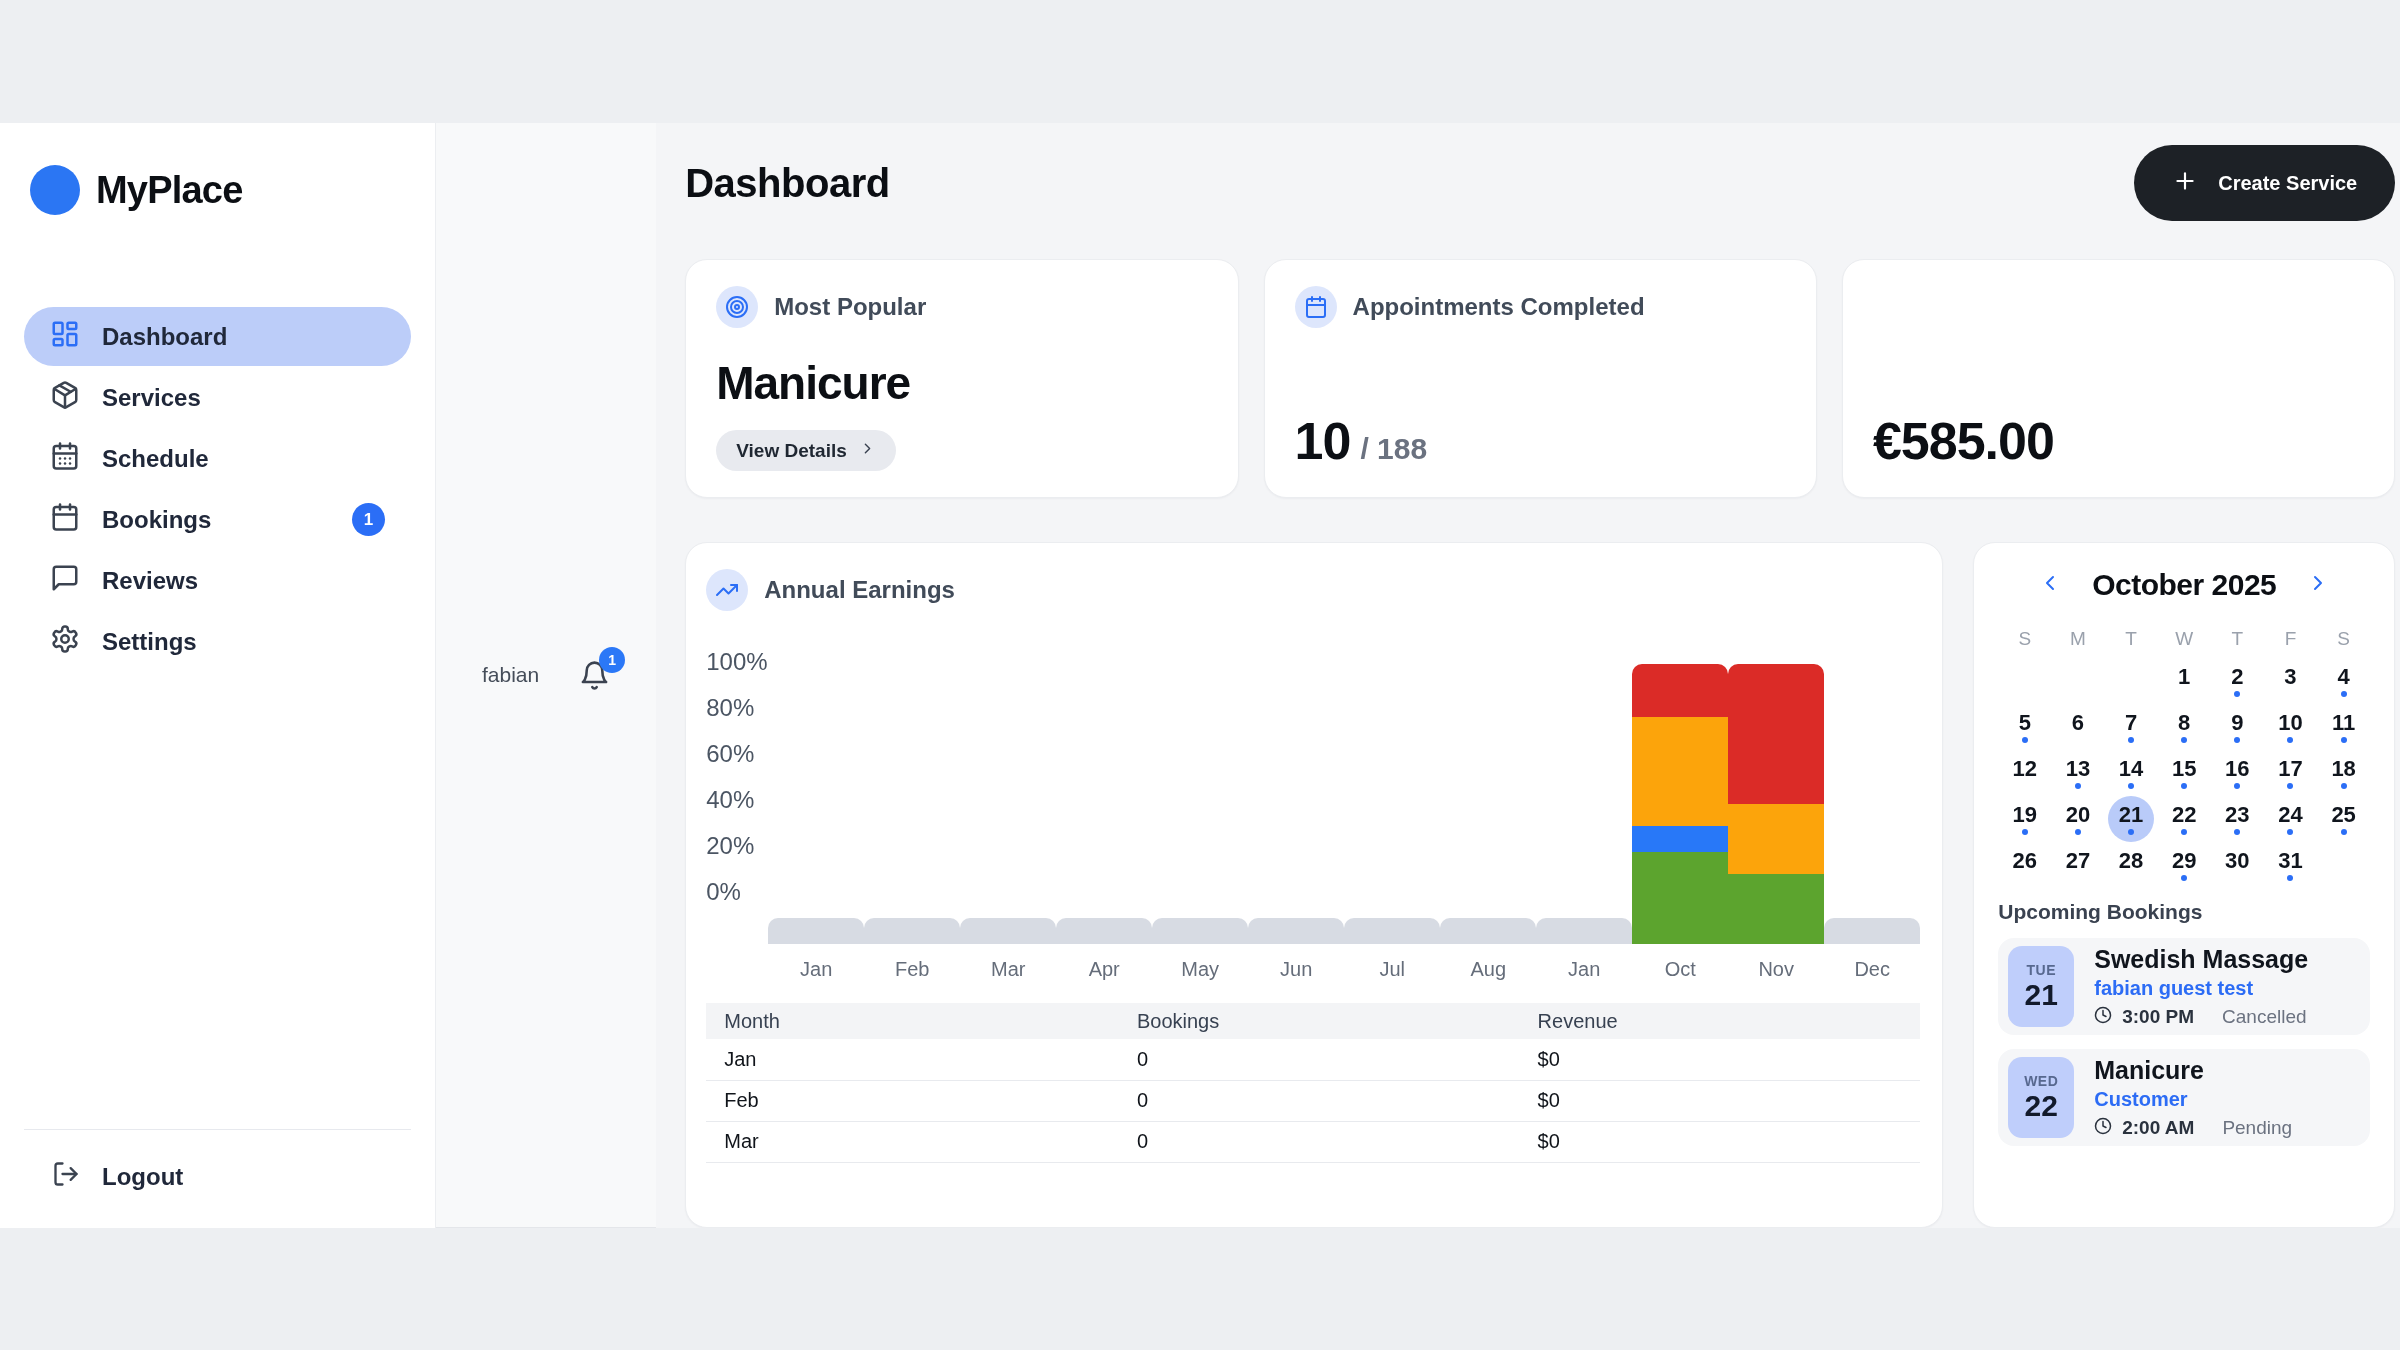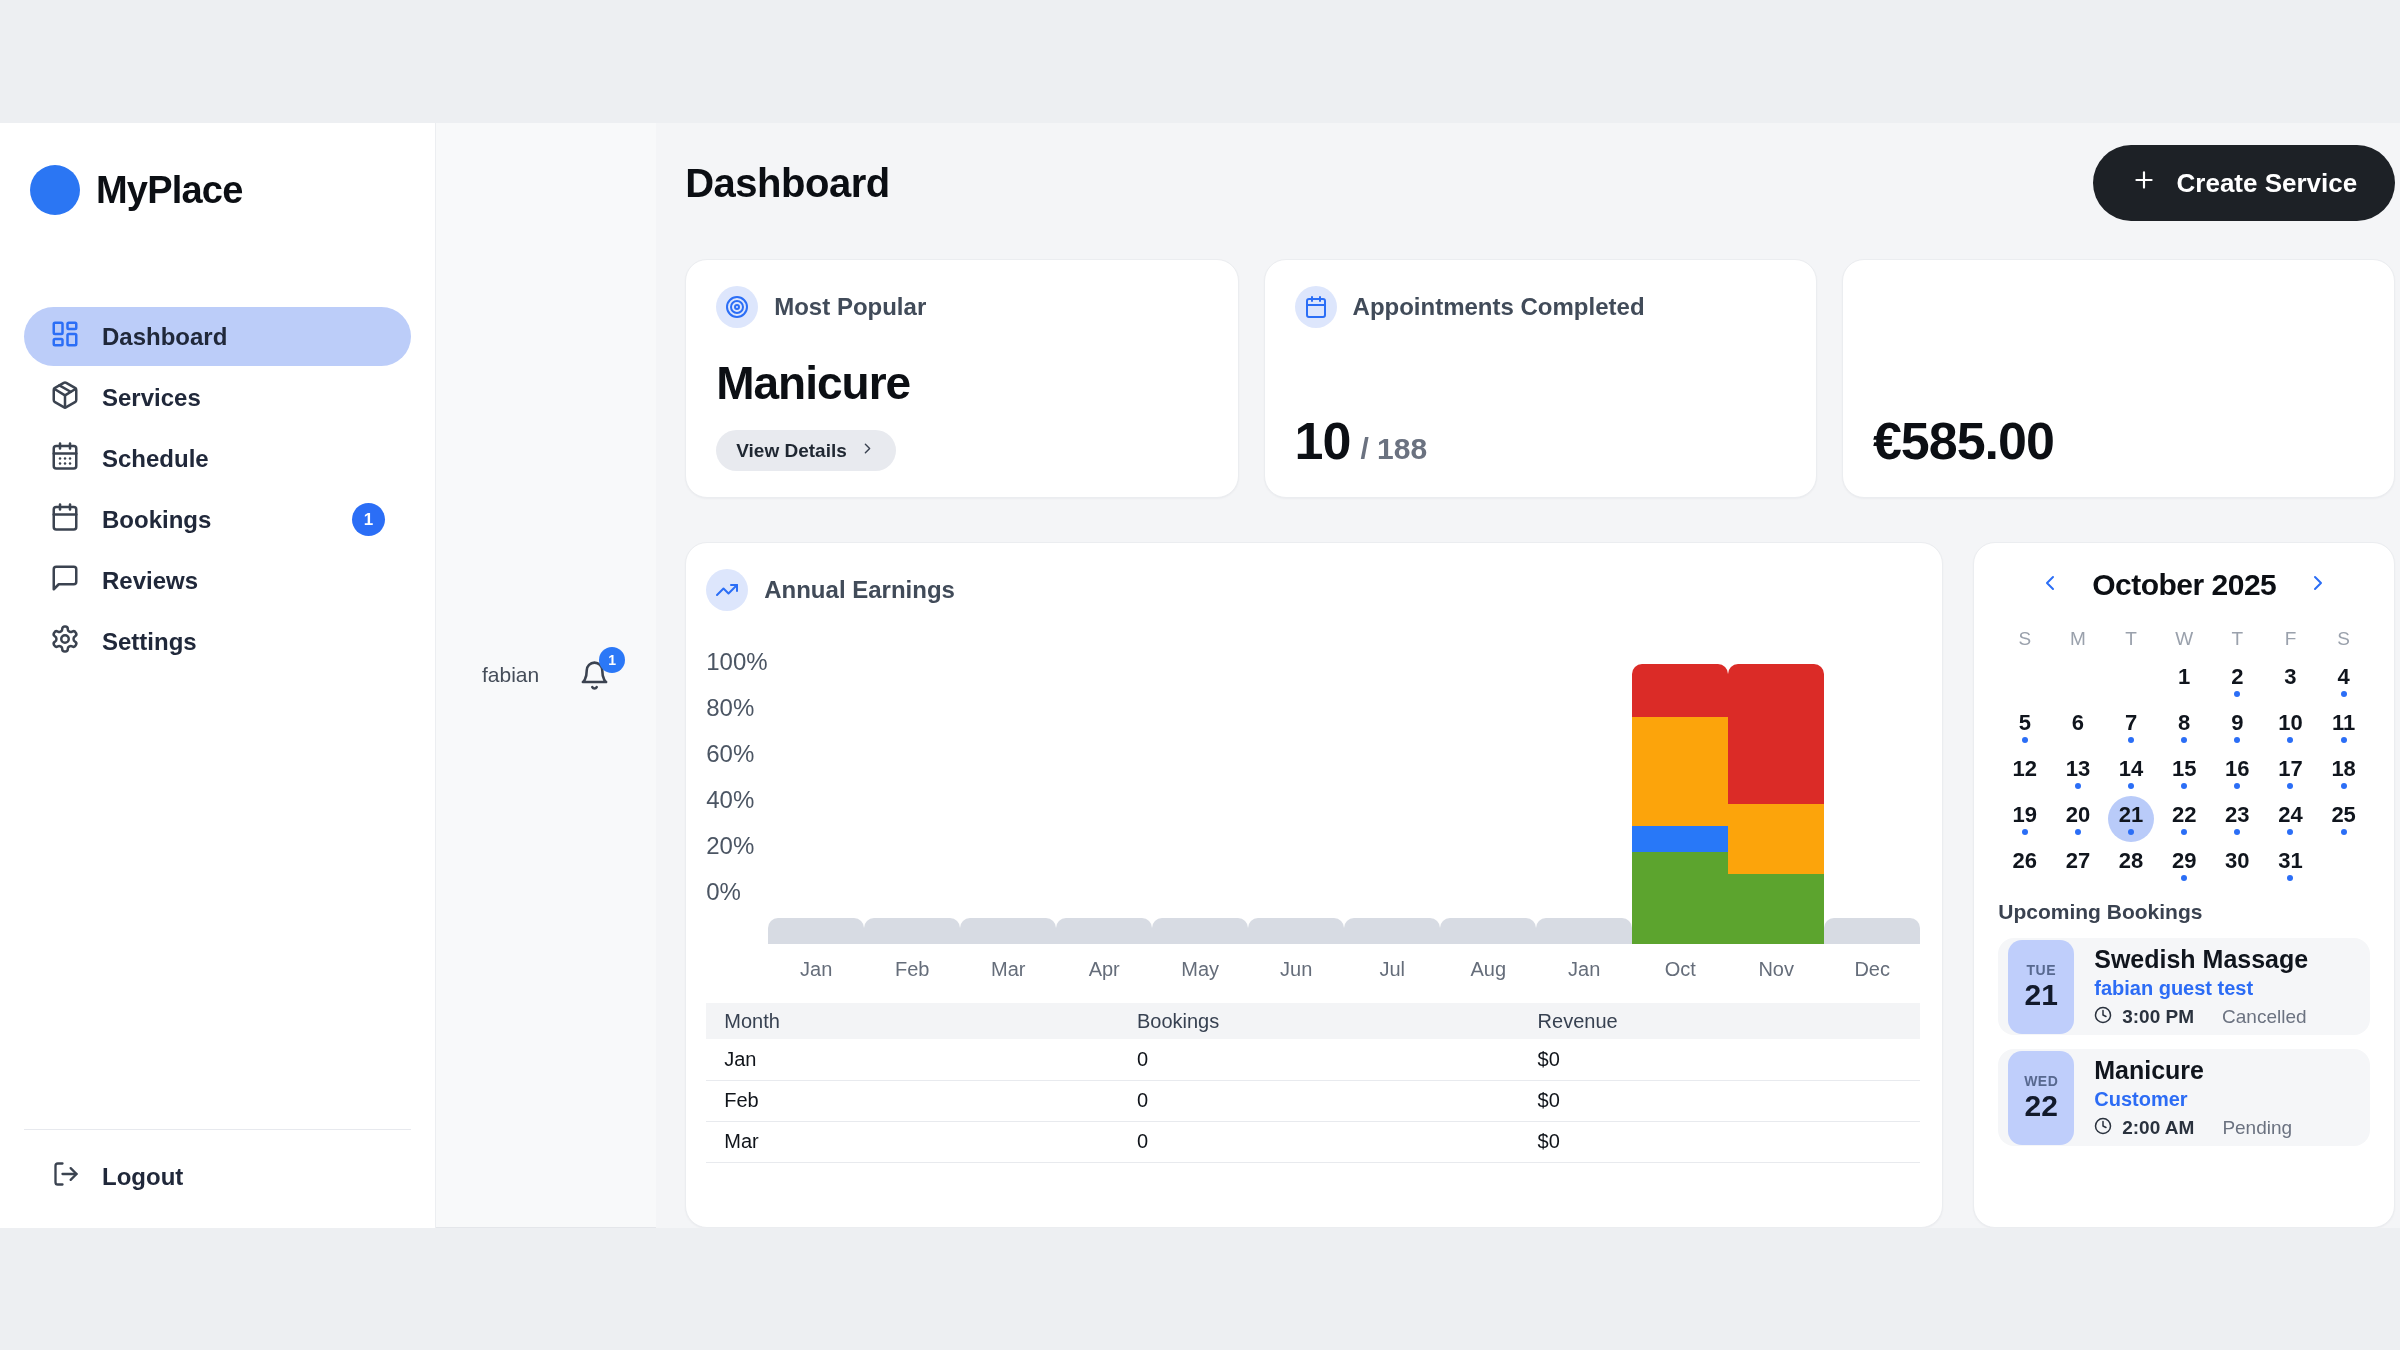--- a/index.html
+++ b/index.html
@@ -36,21 +36,21 @@
   .bell-wrap { position:relative; cursor:pointer; }
   .bell-wrap svg { width:31px; height:31px; stroke:#3b4350; display:block; }
   .bell-badge { position:absolute; top:-13px; right:-15px; min-width:26px; height:26px; border-radius:13px;
                 background:#2b78f7; color:#fff; font-size:14px; font-weight:700;
                 display:flex; align-items:center; justify-content:center; padding:0 7px; }
 
   .content { flex:1; min-height:0; display:flex; flex-direction:column; padding:0 18px 0 29px; }
   .page-header { display:flex; align-items:center; justify-content:space-between; margin-top:20px; height:80px; }
   .page-title { font-size:40px; font-weight:800; letter-spacing:-0.5px; color:#0b0e13; }
   .create-btn { height:76px; border:none; border-radius:38px; background:#1d2126; color:#ffffff;
-                font-family:inherit; font-size:26px; font-weight:700; display:flex; align-items:center;
+                font-family:inherit; font-size:20px; font-weight:700; display:flex; align-items:center;
                 gap:20px; padding:0 38px; cursor:pointer; }
   .create-btn svg { width:26px; height:26px; stroke:#ffffff; }
 
   .card { background:#ffffff; border:1px solid #ebedf0; border-radius:22px; box-shadow:0 1px 2px rgba(16,24,40,.04); }
 
   .stats-row { display:grid; grid-template-columns:1fr 1fr 1fr; gap:25px; margin-top:36px; }
   .stat-card { height:239px; padding:26px 30px; display:flex; flex-direction:column; }
   .card-head { display:flex; align-items:center; gap:16px; }
   .icon-circle { width:42px; height:42px; border-radius:50%; background:#dde6fc; flex:0 0 42px;
                  display:flex; align-items:center; justify-content:center; }
@@ -98,21 +98,21 @@
   .day-cell { height:46px; display:flex; align-items:center; justify-content:center; cursor:pointer; }
   .day-wrap { width:46px; height:46px; display:flex; flex-direction:column; align-items:center; justify-content:center; border-radius:50%; }
   .day-wrap.selected { background:#b9cbf9; }
   .day-num { font-size:22px; font-weight:700; color:#10151d; line-height:24px; }
   .day-dot { width:6px; height:6px; border-radius:50%; background:#2b6ef6; margin-top:2px; }
   .day-dot.hidden { visibility:hidden; }
 
   .upcoming-heading { margin-top:12px; font-size:21px; font-weight:700; color:#3a4250; }
   .booking { background:#f5f6f8; border-radius:16px; padding:8px 10px; display:flex; gap:20px;
              align-items:center; margin-top:14px; height:97px; cursor:pointer; }
-  .date-chip { width:66px; height:94px; flex:0 0 66px; background:#bfcefb; border-radius:14px;
+  .date-chip { width:66px; height:81px; flex:0 0 66px; background:#bfcefb; border-radius:14px;
                display:flex; flex-direction:column; align-items:center; justify-content:center; }
   .chip-weekday { font-size:14px; font-weight:700; color:#57688f; letter-spacing:.5px; }
   .chip-day { font-size:30px; font-weight:800; color:#121a2b; }
   .b-title { font-size:25px; font-weight:800; color:#10151d; }
   .b-customer { font-size:20px; font-weight:600; color:#2c6cf5; margin-top:3px; cursor:pointer; }
   .b-meta { display:flex; align-items:center; gap:10px; margin-top:6px; font-size:19px; }
   .b-meta svg { width:18px; height:18px; stroke:#2a323e; }
   .b-time { font-weight:700; color:#2a323e; }
   .b-status { color:#6b7280; margin-left:18px; }
 </style>

